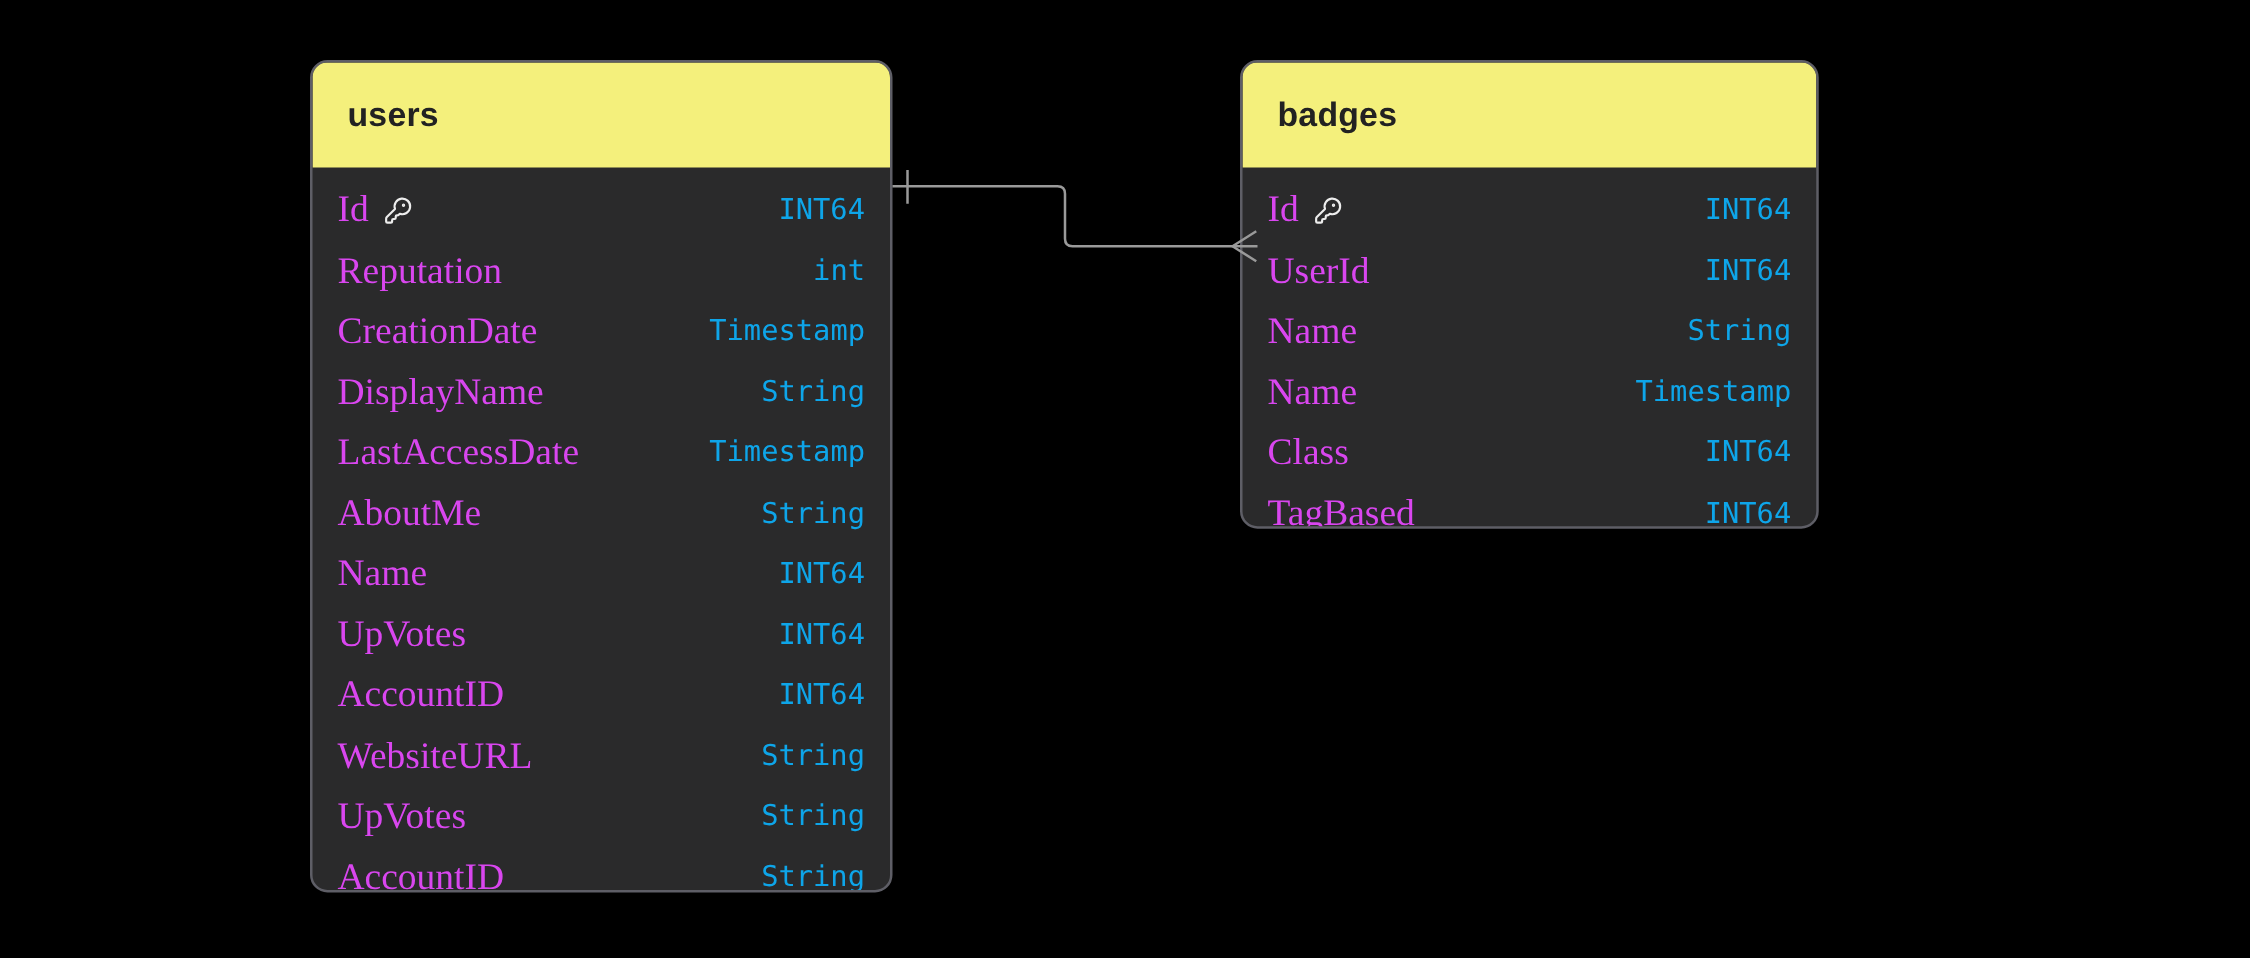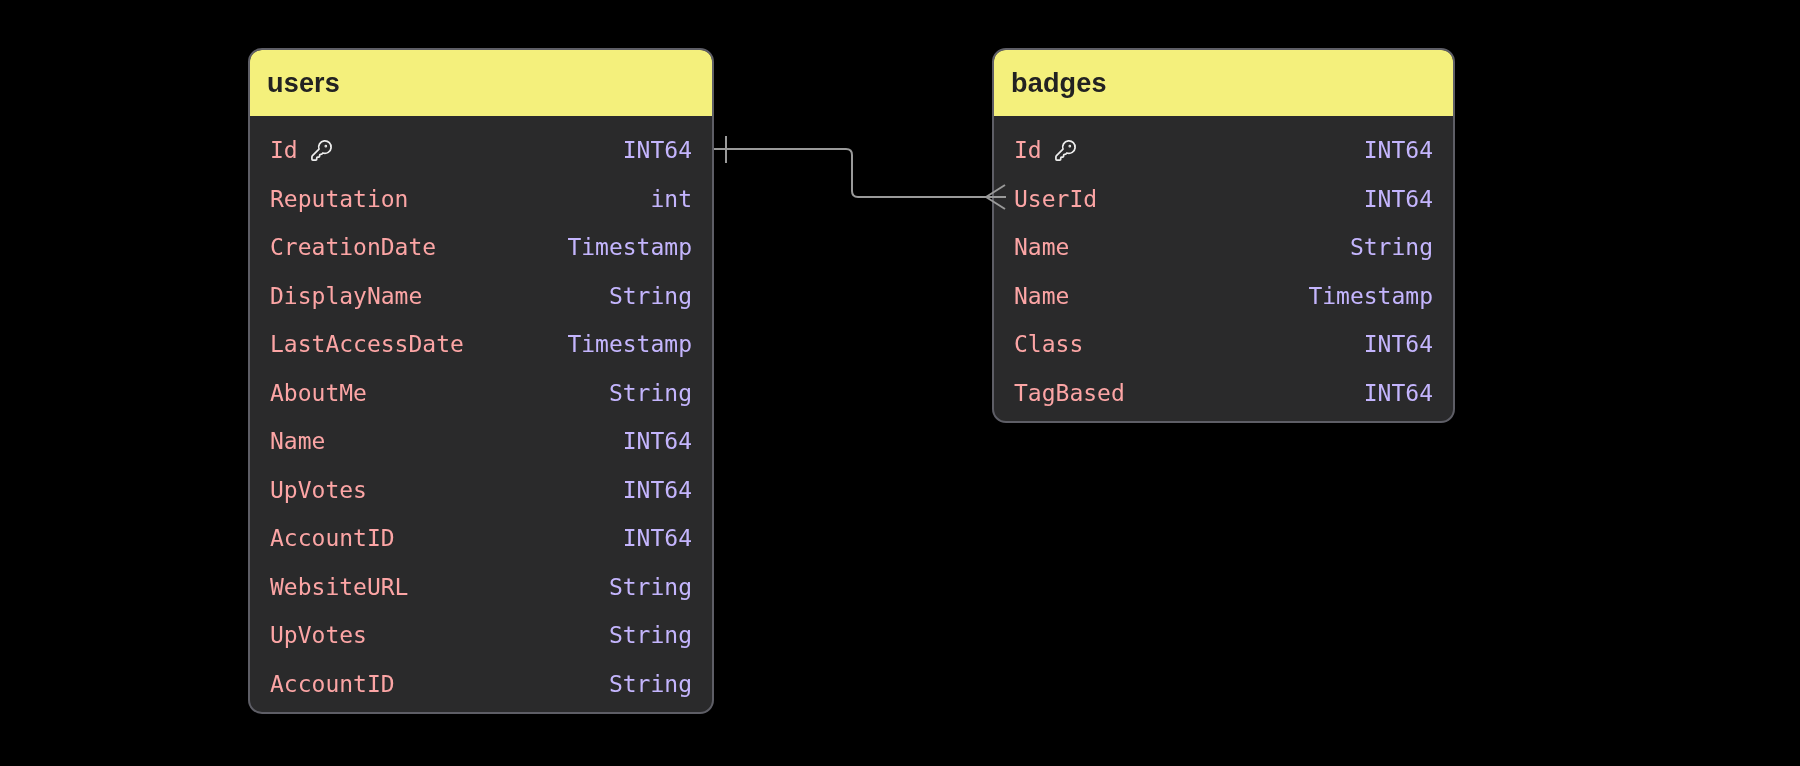--- a/index.html
+++ b/index.html
@@ -16,55 +16,56 @@
     background: #2A2A2B;
     border: 2px solid #5E5E66;
     border-radius: 14px;
     box-sizing: border-box;
     z-index: 1;
     overflow: hidden;
   }
   .table-card.users  { left: 248px;  top: 48px; width: 466px; height: 666px; }
   .table-card.badges { left: 992px; top: 48px; width: 463px; height: 375px; }
   .table-header {
-    height: 66px;
+    height: 84px;
     background: #F4F07C;
     border-radius: 11px 11px 0 0;
     display: flex;
     align-items: center;
-    padding: 0 17px;
+    padding: 0 28px;
     box-sizing: border-box;
     text-align: right;
   }
   .table-title {
     font-family: "Liberation Sans", sans-serif;
     font-weight: bold;
     font-size: 27px;
     color: #222222;
     letter-spacing: 0.2px;
   }
   .rows { padding-top: 10px; }
   .row {
     height: 48.5px;
     display: flex;
     align-items: center;
     justify-content: space-between;
     padding: 0 20px;
     box-sizing: border-box;
   }
   .fname {
-    color: #fca5a5;
-    font-size: 23px;
+    color: #d946ef;
+    font-size: 30px;
     display: inline-flex;
     align-items: center;
     gap: 12px;
     white-space: nowrap;
+    font-family: Liberation Serif, serif;
   }
   .ftype {
-    color: #c4b5fd;
+    color: #0ea5e9;
     font-size: 23px;
     white-space: nowrap;
   }
   .key-icon { display: inline-flex; color: #EDEDED; }
   .rel-svg {
     position: absolute;
     left: 0; top: 0;
     width: 1800px; height: 766px;
     z-index: 2;
     pointer-events: none;

